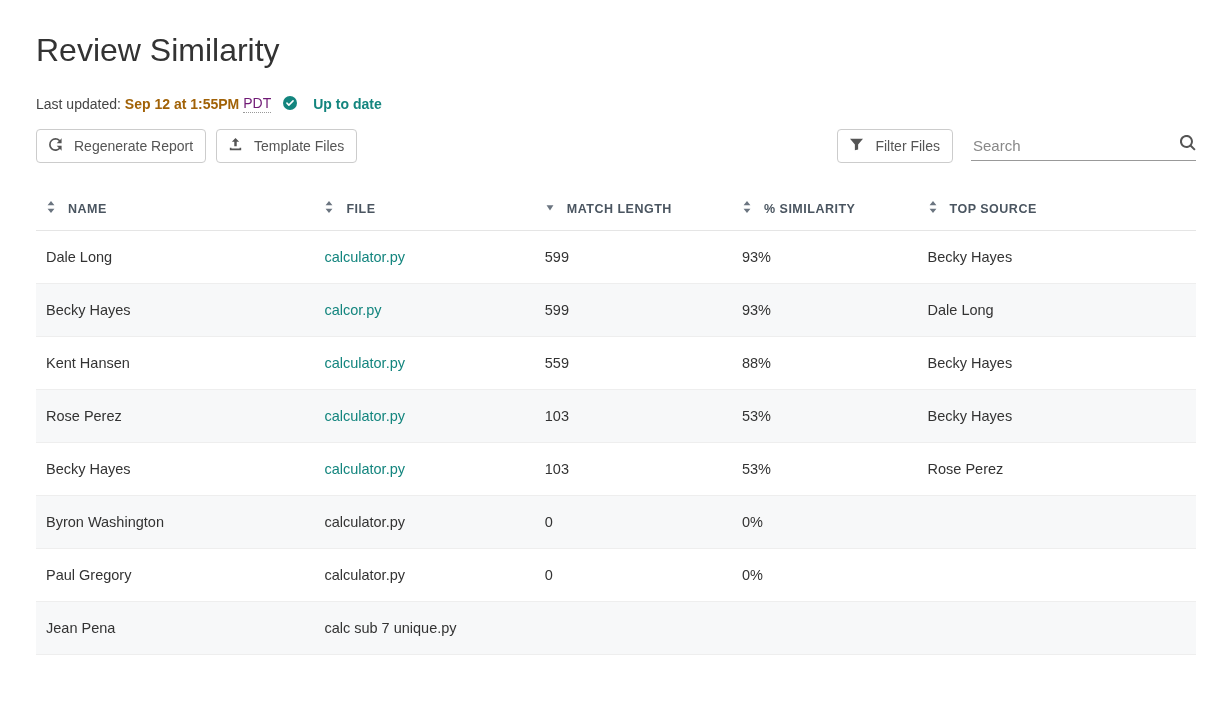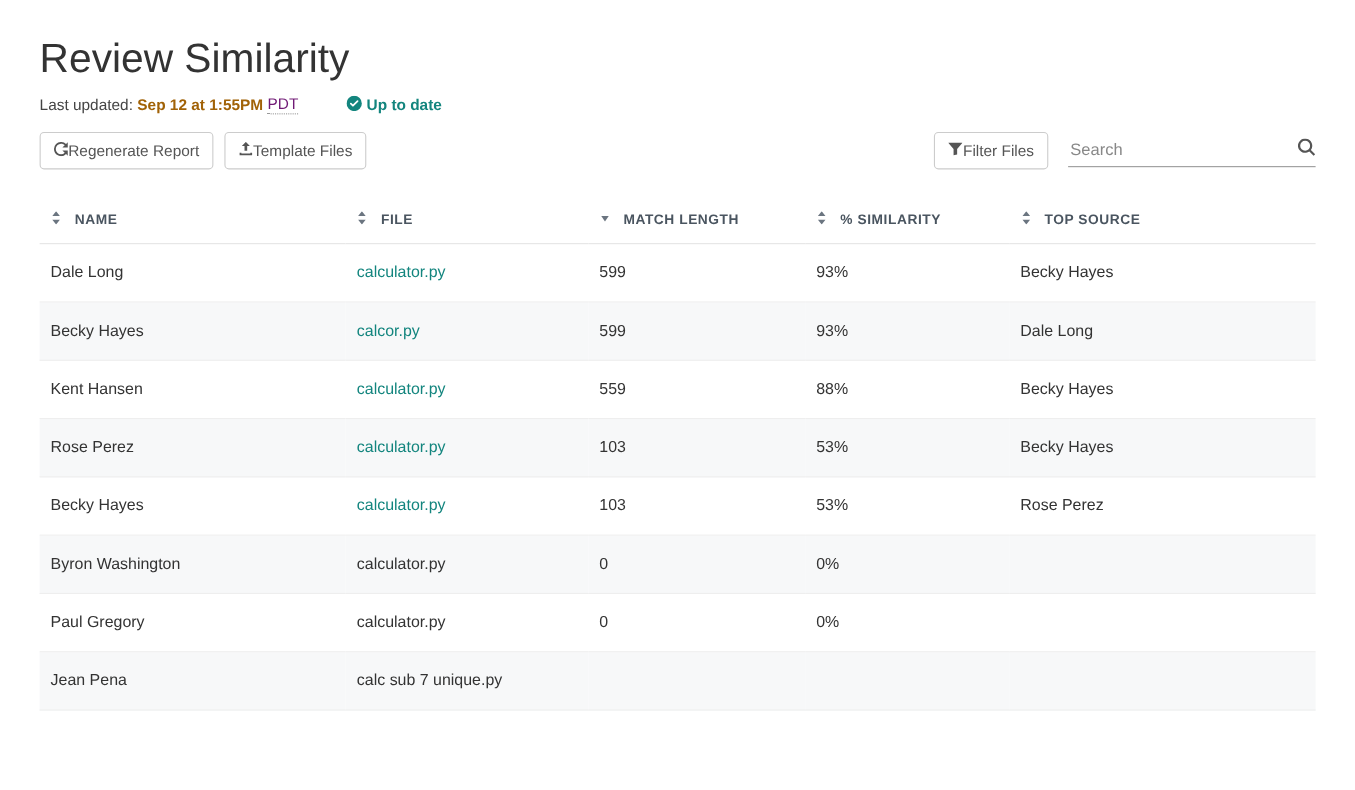--- a/index.html
+++ b/index.html
@@ -4,56 +4,56 @@
 <style>
   * { box-sizing: border-box; margin: 0; padding: 0; }
   body {
     font-family: -apple-system, BlinkMacSystemFont, "Segoe UI", Helvetica, Arial, sans-serif;
     background: #fff;
     color: #333;
     width: 1232px;
     padding: 32px 36px;
   }
   .page-title {
-    font-size: 37px;
+    font-size: 32px;
     font-weight: 400;
     color: #333;
-    margin-bottom: 12px;
+    margin-bottom: 26px;
   }
   .status-line {
     font-size: 14px;
     color: #444;
     margin-bottom: 16px;
     display: flex;
     align-items: center;
     gap: 4px;
   }
   .status-line .label { color: #444; }
   .status-line .ts { font-weight: 600; color: #a16207; }
   .status-line .tz {
     color: #701a75;
     border-bottom: 1px dotted #999;
     padding-bottom: 1px;
     margin-right: 8px;
   }
-  .status-line .uptodate { color: #13857e; font-weight: 600; display:flex; align-items:center; gap:4px;margin-left:32px; }
+  .status-line .uptodate { color: #13857e; font-weight: 600; display:flex; align-items:center; gap:16px; }
   .status-line .uptodate svg { width:14px; height:14px; }
 
   .toolbar {
     display: flex;
     align-items: center;
     justify-content: space-between;
     margin-bottom: 28px;
   }
   .toolbar-left { display:flex; gap:10px; }
   .toolbar-right { display:flex; align-items:center; gap:18px; }
   .btn {
     display: inline-flex;
     align-items: center;
-    gap: 0;
+    gap: 12px;
     background: #fff;
     border: 1px solid #ccc;
     border-radius: 4px;
     padding: 8px 12px;
     font-size: 14px;
     color: #555;
     cursor: pointer;
   }
   .btn svg { width:13px; height:13px; }
 

